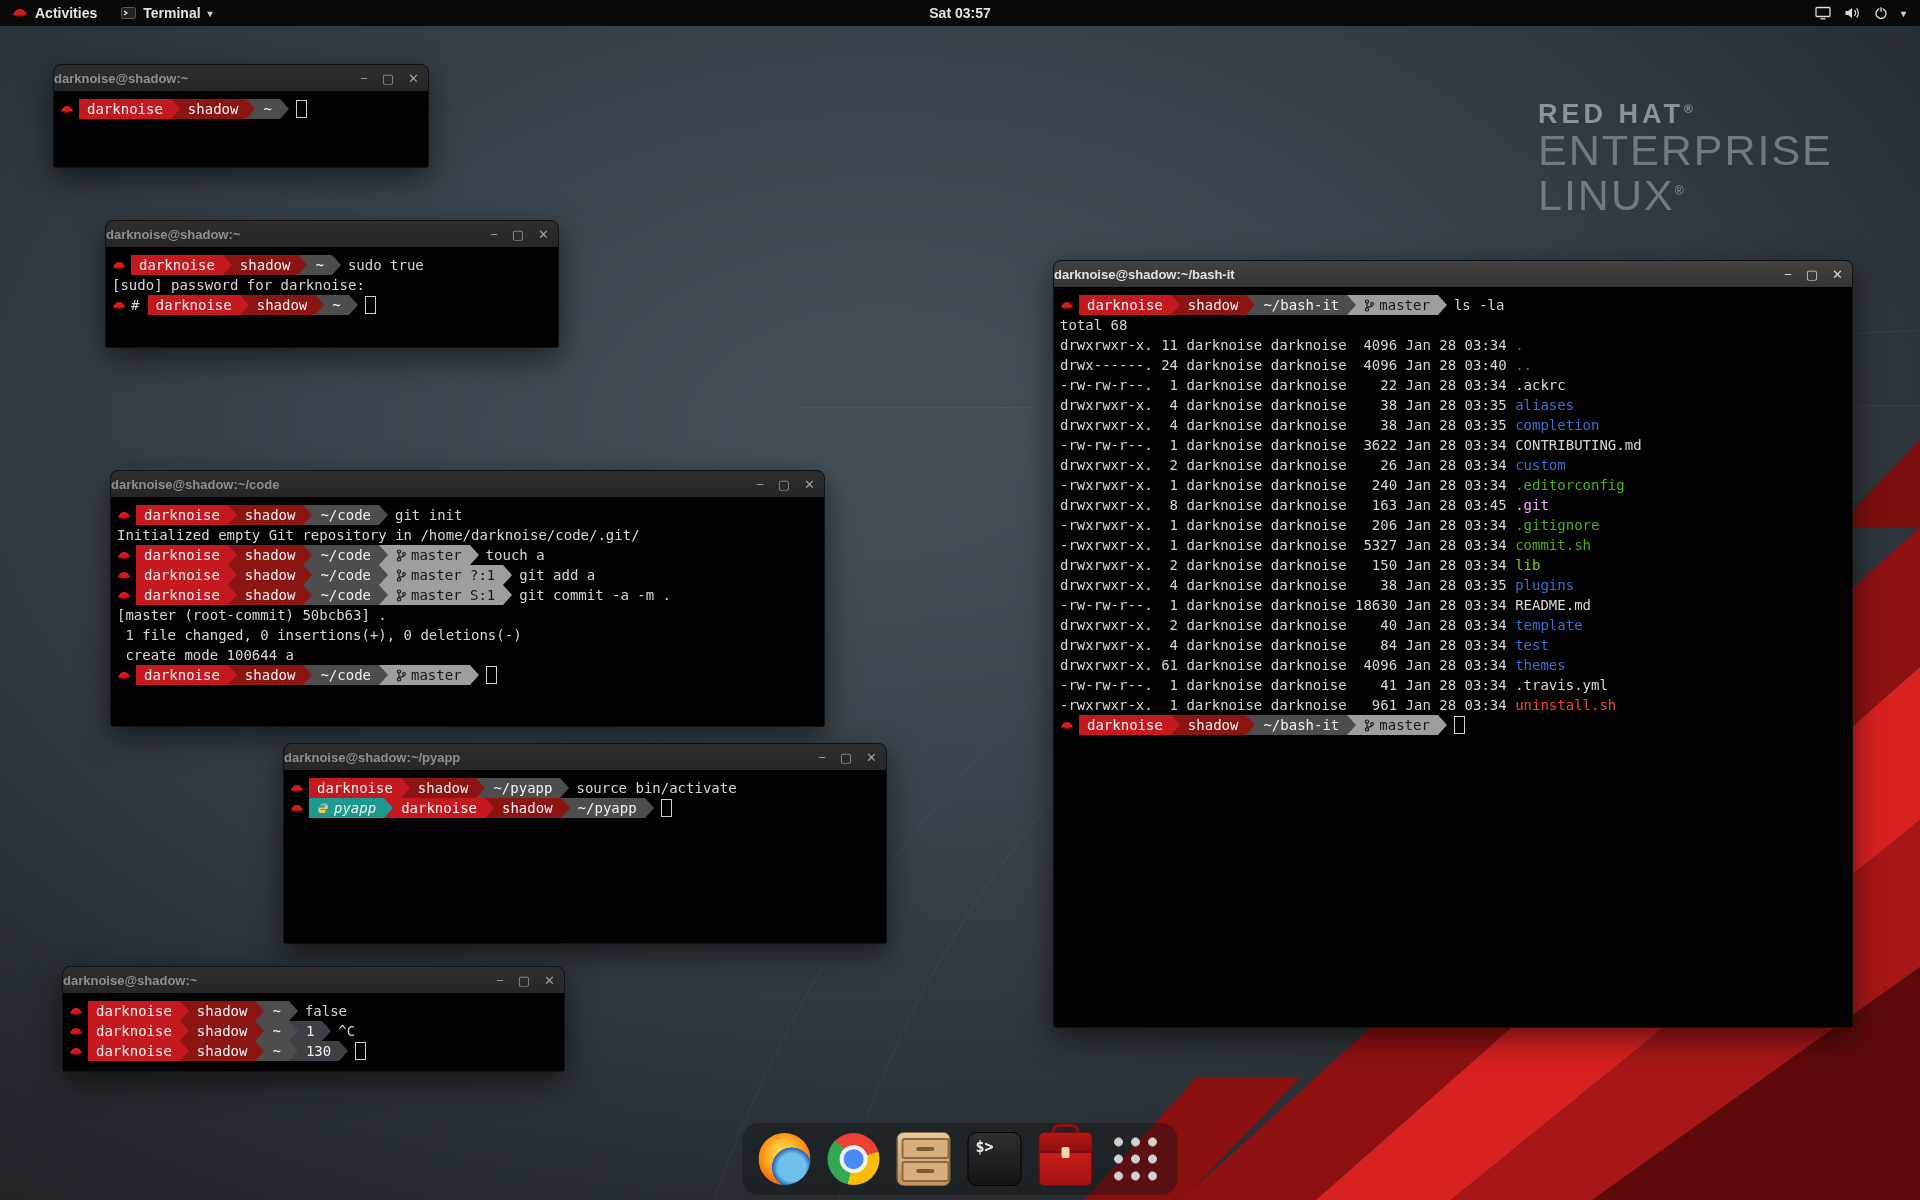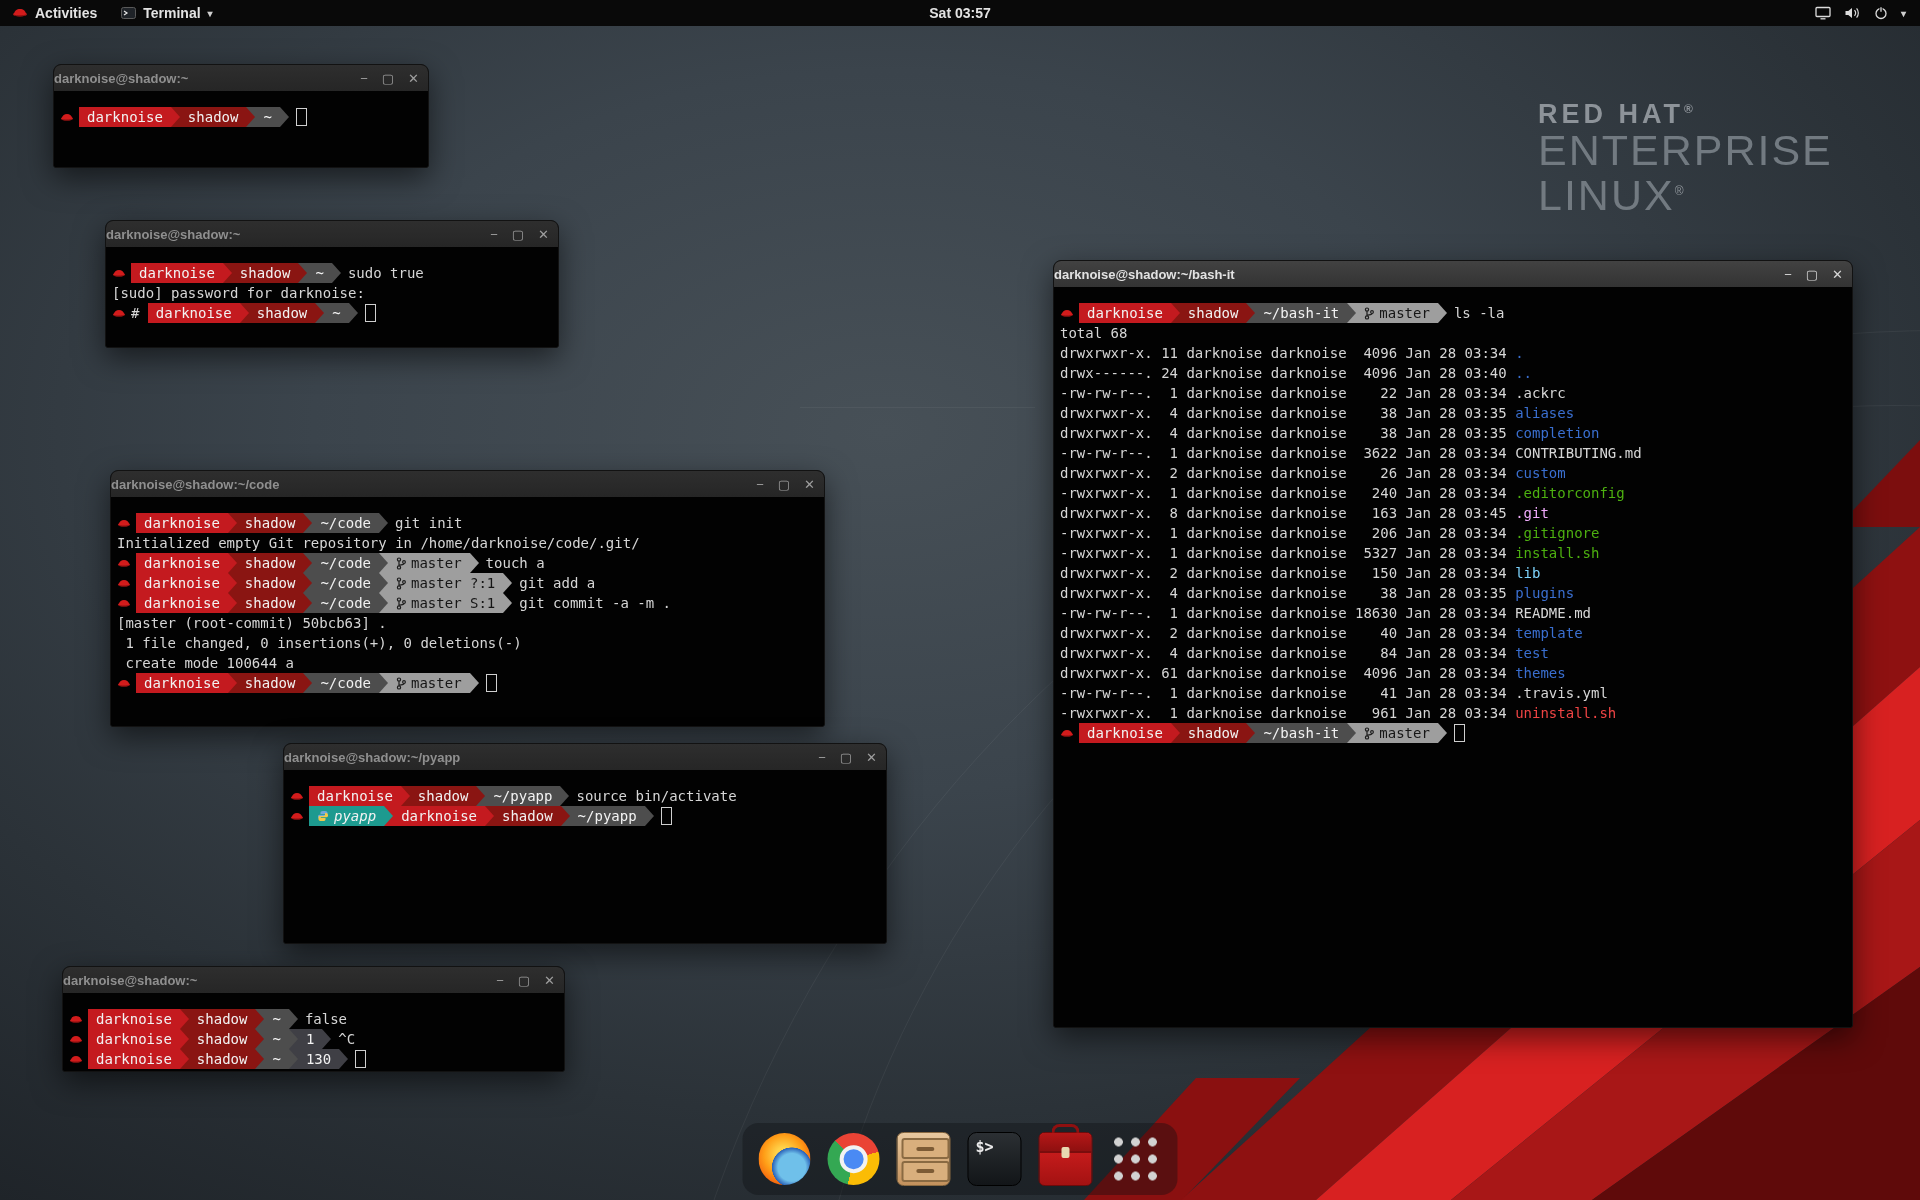--- a/index.html
+++ b/index.html
@@ -34,21 +34,21 @@
   .titlebar{position:absolute;top:0;left:0;right:0;height:26px;border-radius:7px 7px 0 0;
     background:linear-gradient(#2e2e2e,#262626);border-bottom:1px solid #1a1a1a;
     display:flex;align-items:center;justify-content:flex-start}
   .win-title{font-size:13px;font-weight:bold;color:#8f8f8f;pointer-events:none}
   .focused .titlebar{background:linear-gradient(#424242,#333333)}
   .focused .win-title{color:#e2e2e2}
   .winbtns{position:absolute;right:9px;top:0;height:26px;display:flex;align-items:center;gap:14px;
     color:#9f9f9f;font-size:13px}
   .focused .winbtns{color:#d8d8d8}
   .winbtn{cursor:default;line-height:1}
-  .term-body{position:absolute;top:26px;left:0;right:0;bottom:0;background:#020202;padding:16px 6px;
+  .term-body{position:absolute;top:26px;left:0;right:0;bottom:0;background:#020202;padding:8px 6px;
     overflow:hidden;border-radius:0 0 3px 3px}
   
   .tline{display:flex;align-items:center;height:20px;white-space:pre;
     font-family:"DejaVu Sans Mono",monospace;font-size:14px;color:#d6d6d6}
   .hat{display:flex;align-items:center;margin-right:4px;width:15px;flex:0 0 auto}
   .hat svg{display:block}
   .seg{display:flex;align-items:center;gap:5px;padding:0 8px;height:20px;color:#f2f2f2}
   .sep{width:0;height:0;border-top:10px solid transparent;border-bottom:10px solid transparent;
     border-left:9px solid transparent;flex:0 0 auto}
   .cmd{margin-left:7px}
@@ -343,22 +343,22 @@
       <div class="tline"><span>drwxrwxr-x. 11 darknoise darknoise  4096 Jan 28 03:34 </span><span style="color: rgb(58, 111, 208);">.</span></div>
       <div class="tline"><span>drwx------. 24 darknoise darknoise  4096 Jan 28 03:40 </span><span style="color: rgb(58, 111, 208);">..</span></div>
       <div class="tline"><span>-rw-rw-r--.  1 darknoise darknoise    22 Jan 28 03:34 </span><span style="color: rgb(214, 214, 214);">.ackrc</span></div>
       <div class="tline"><span>drwxrwxr-x.  4 darknoise darknoise    38 Jan 28 03:35 </span><span style="color: rgb(58, 111, 208);">aliases</span></div>
       <div class="tline"><span>drwxrwxr-x.  4 darknoise darknoise    38 Jan 28 03:35 </span><span style="color: rgb(58, 111, 208);">completion</span></div>
       <div class="tline"><span>-rw-rw-r--.  1 darknoise darknoise  3622 Jan 28 03:34 </span><span style="color: rgb(214, 214, 214);">CONTRIBUTING.md</span></div>
       <div class="tline"><span>drwxrwxr-x.  2 darknoise darknoise    26 Jan 28 03:34 </span><span style="color: rgb(58, 111, 208);">custom</span></div>
       <div class="tline"><span>-rwxrwxr-x.  1 darknoise darknoise   240 Jan 28 03:34 </span><span style="color: rgb(77, 176, 16);">.editorconfig</span></div>
       <div class="tline"><span>drwxrwxr-x.  8 darknoise darknoise   163 Jan 28 03:45 </span><span style="color: #f0abfc;">.git</span></div>
       <div class="tline"><span>-rwxrwxr-x.  1 darknoise darknoise   206 Jan 28 03:34 </span><span style="color: rgb(77, 176, 16);">.gitignore</span></div>
-      <div class="tline"><span>-rwxrwxr-x.  1 darknoise darknoise  5327 Jan 28 03:34 </span><span style="color: rgb(77, 176, 16);">install.sh</span></div>
-      <div class="tline"><span>drwxrwxr-x.  2 darknoise darknoise   150 Jan 28 03:34 </span><span style="color: #7dd3fc;">lib</span></div>
+      <div class="tline"><span>-rwxrwxr-x.  1 darknoise darknoise  5327 Jan 28 03:34 </span><span style="color: rgb(77, 176, 16);">commit.sh</span></div>
+      <div class="tline"><span>drwxrwxr-x.  2 darknoise darknoise   150 Jan 28 03:34 </span><span style="color: #84cc16;">lib</span></div>
       <div class="tline"><span>drwxrwxr-x.  4 darknoise darknoise    38 Jan 28 03:35 </span><span style="color: rgb(58, 111, 208);">plugins</span></div>
       <div class="tline"><span>-rw-rw-r--.  1 darknoise darknoise 18630 Jan 28 03:34 </span><span style="color: rgb(214, 214, 214);">README.md</span></div>
       <div class="tline"><span>drwxrwxr-x.  2 darknoise darknoise    40 Jan 28 03:34 </span><span style="color: rgb(58, 111, 208);">template</span></div>
       <div class="tline"><span>drwxrwxr-x.  4 darknoise darknoise    84 Jan 28 03:34 </span><span style="color: rgb(58, 111, 208);">test</span></div>
       <div class="tline"><span>drwxrwxr-x. 61 darknoise darknoise  4096 Jan 28 03:34 </span><span style="color: rgb(58, 111, 208);">themes</span></div>
       <div class="tline"><span>-rw-rw-r--.  1 darknoise darknoise    41 Jan 28 03:34 </span><span style="color: rgb(214, 214, 214);">.travis.yml</span></div>
       <div class="tline"><span>-rwxrwxr-x.  1 darknoise darknoise   961 Jan 28 03:34 </span><span style="color: #ef4444;">uninstall.sh</span></div>
       <div class="tline"><span class="hat"><svg width="14" height="13" viewBox="0 0 14 12">
             <path d="M2 6.6c0-2.6 2.2-4.2 5-4.2s5 1.6 5 4.2" fill="#d21c1c"></path>
             <ellipse cx="7" cy="7" rx="6" ry="2.1" fill="#d21c1c"></ellipse>

